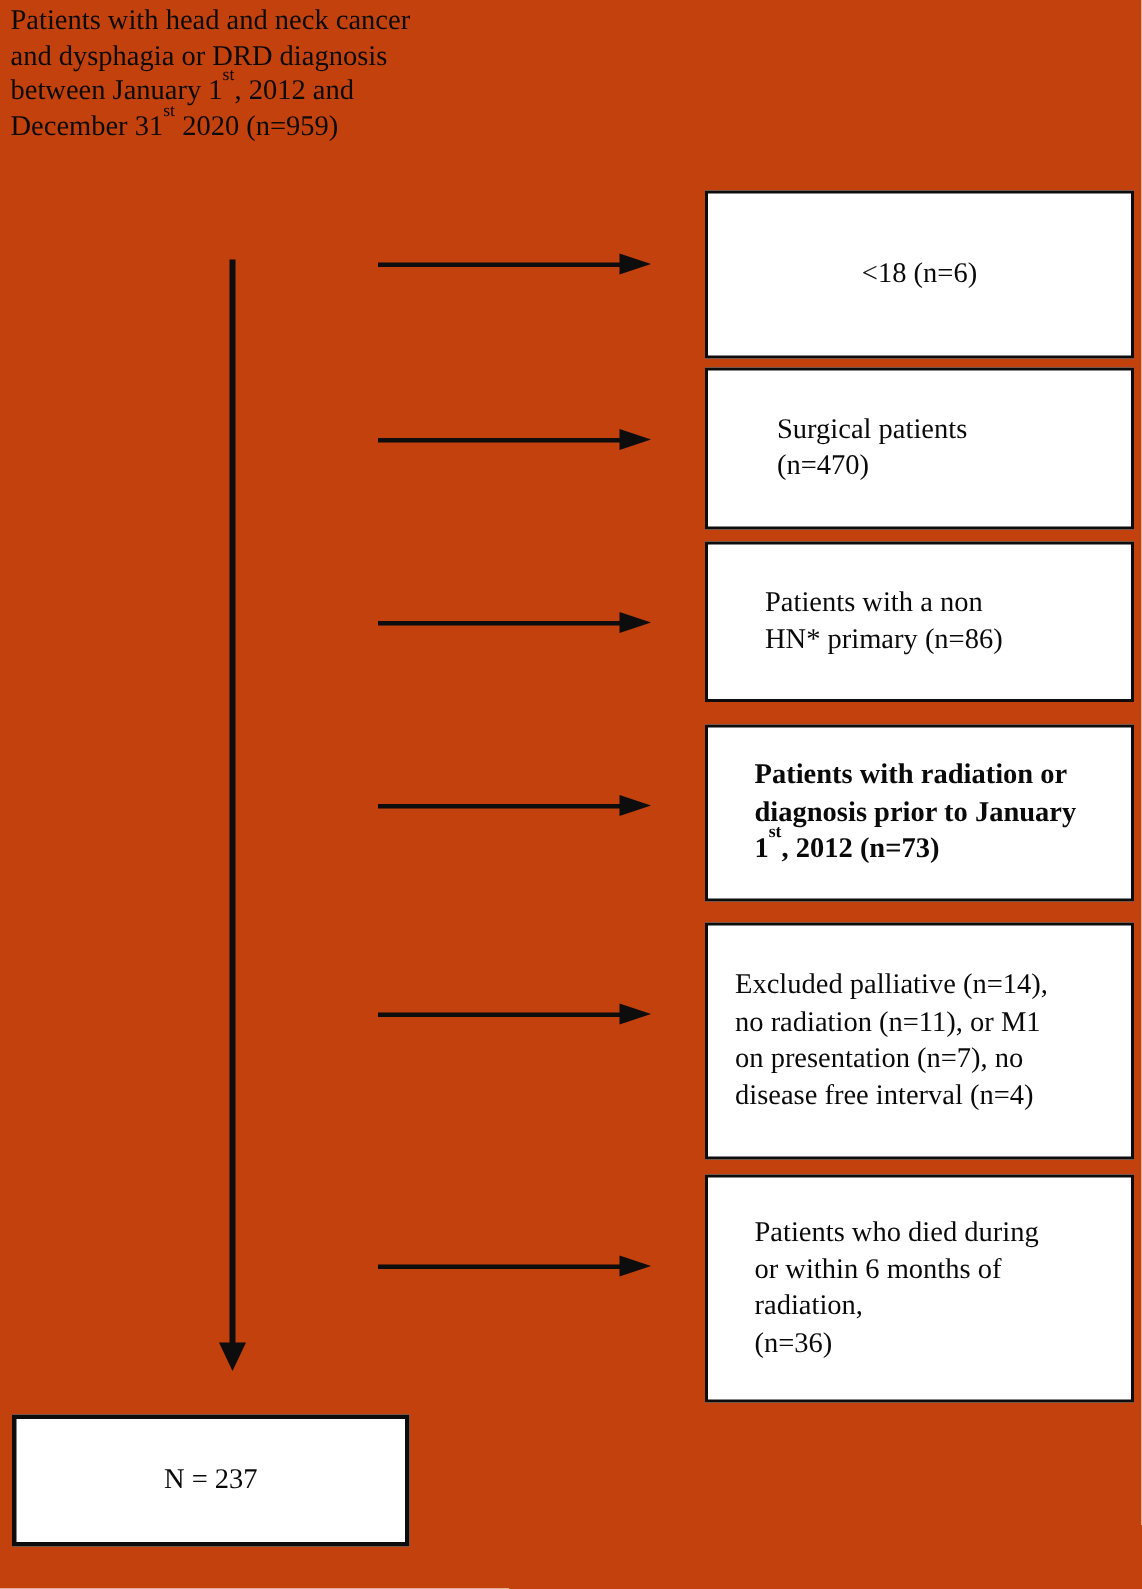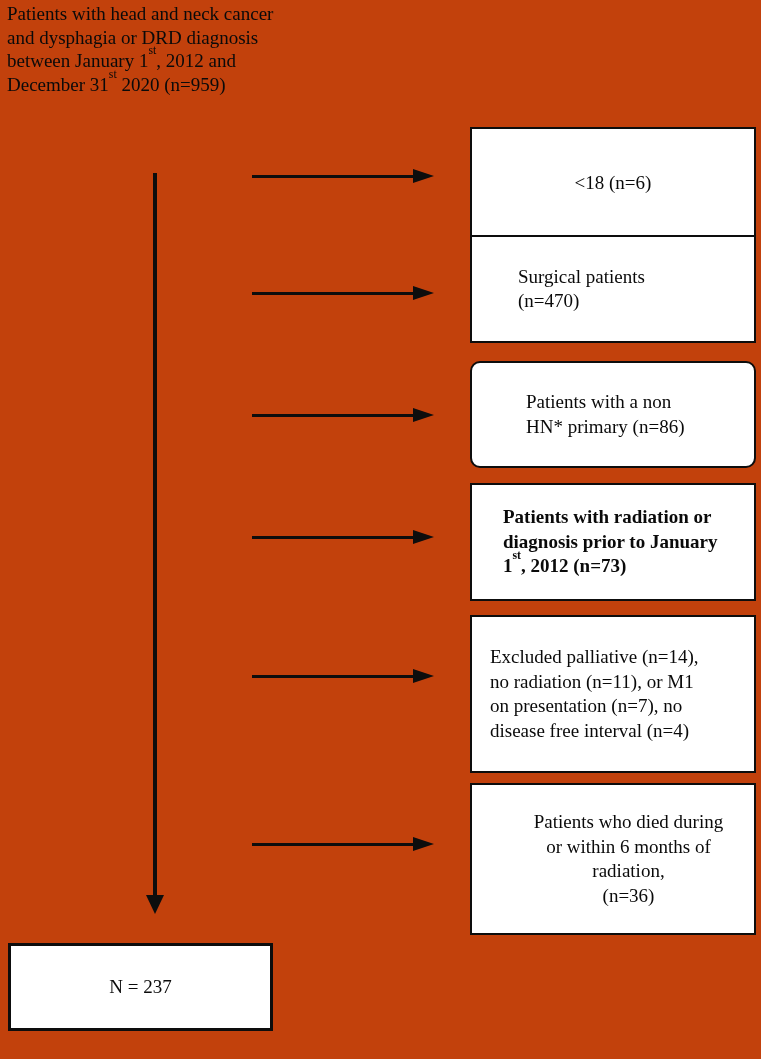--- a/index.html
+++ b/index.html
@@ -51,25 +51,25 @@
   .a6l{top:843px}.a6h{top:837px}
   
   .xbox{
     position:absolute;left:470px;width:286px;
     border:2px solid #0d0d0d;box-sizing:border-box;
     background:#fff;
     display:flex;flex-direction:column;justify-content:center;
     font-size:19px;line-height:24.5px;
   }
   .b1{top:127px;height:112px;align-items:center;text-align:left;}
-  .b2{top:235px;height:108px;padding-left:46px;}
-  .b3{top:361px;height:107px;padding-left:54px;border-radius:10px;}
+  .b2{top:245px;height:108px;padding-left:46px;}
+  .b3{top:361px;height:107px;padding-left:38px;}
   .b4{top:483px;height:118px;padding-left:31px;font-weight:bold;}
   .b5{top:615px;height:158px;padding-left:18px;}
-  .b6{top:783px;height:152px;padding-left:31px;align-items:center;}
+  .b6{top:783px;height:152px;padding-left:31px;}
   
   .final{
     position:absolute;left:8px;top:943px;
     width:265px;height:88px;
     border:3px solid #0d0d0d;box-sizing:border-box;
     background:#fff;
     display:flex;align-items:center;justify-content:center;
     font-size:19px;
   }
 </style>

